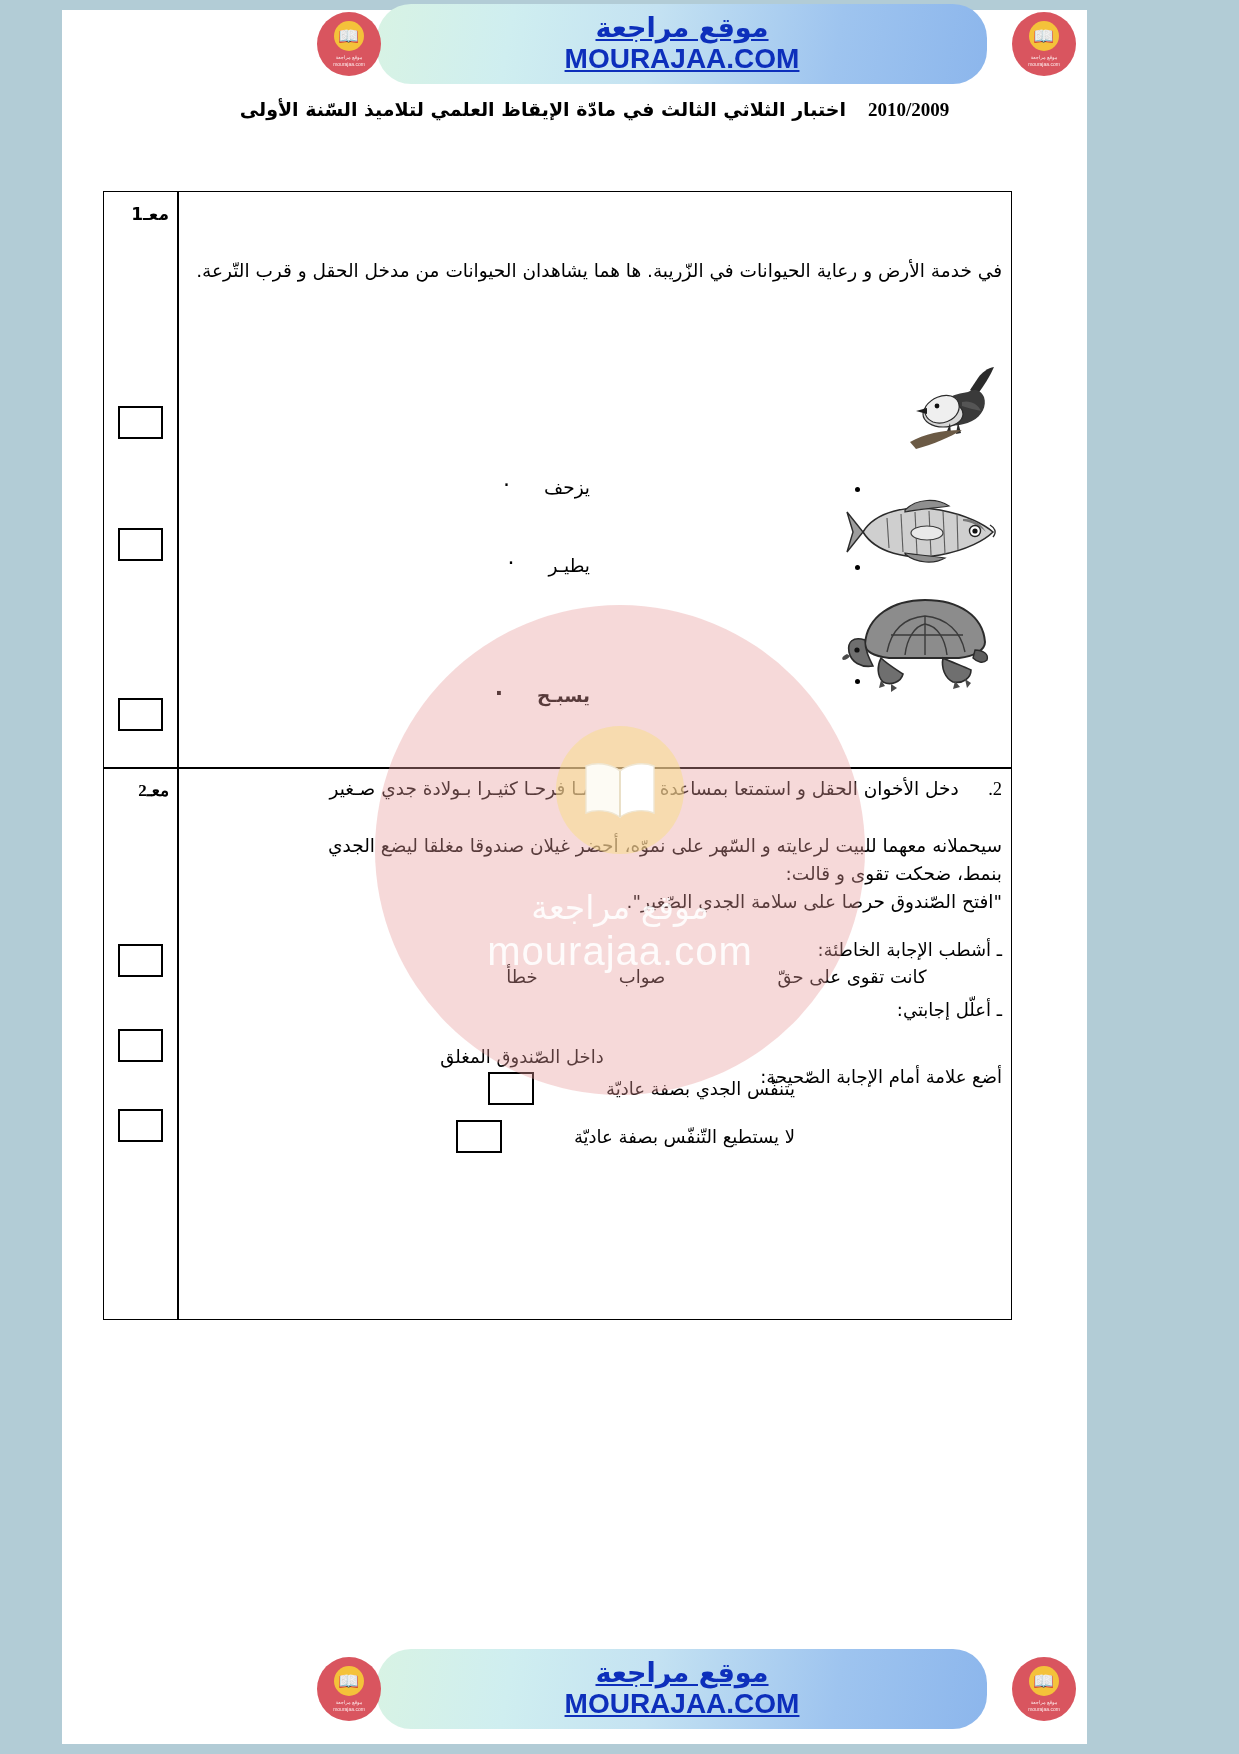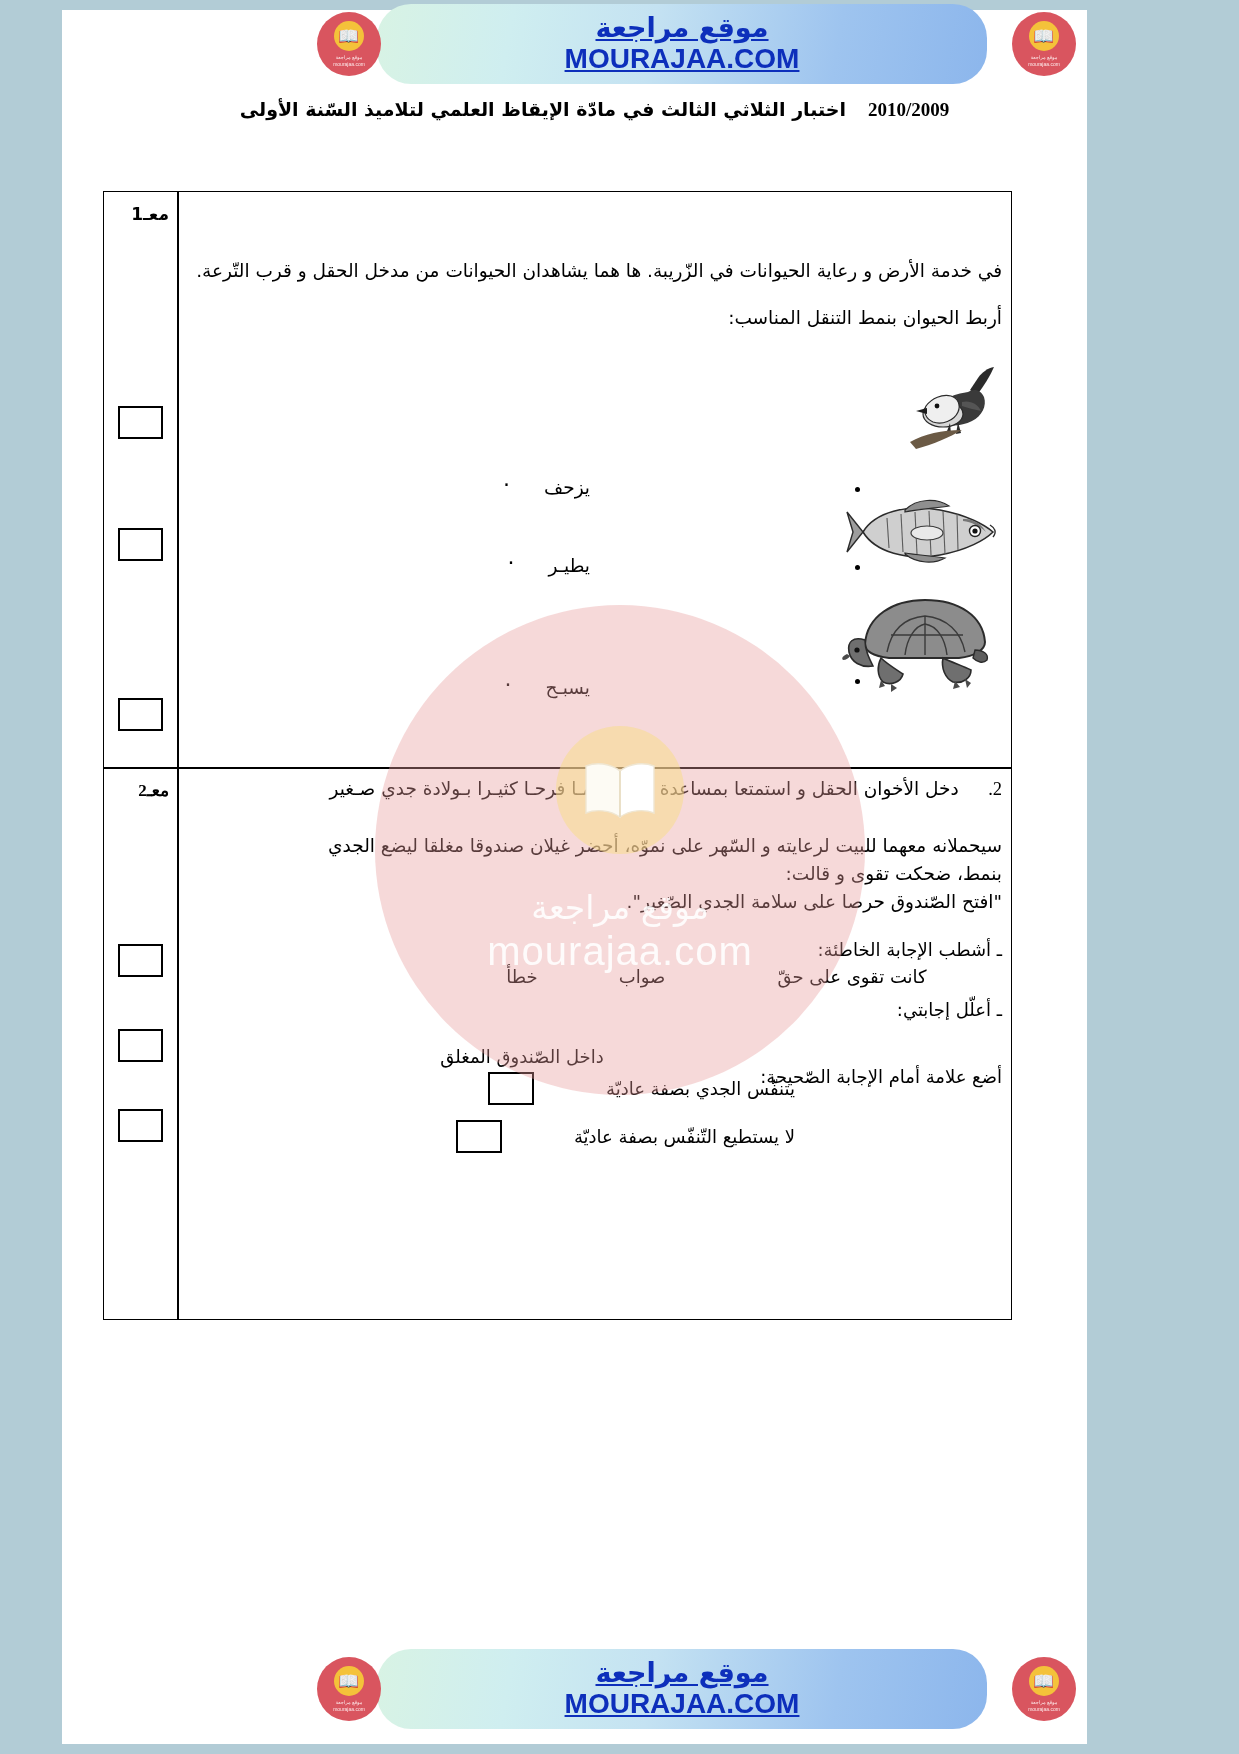--- a/index.html
+++ b/index.html
@@ -263,21 +263,21 @@
   }
   .m-word {
     position: absolute;
     font-size: 18.5px;
     direction: rtl;
     color: #000;
   }
   .m-word .dot { margin-right: 34px; font-size: 22px; vertical-align: 2px; }
   .w-crawl { top: 120px; right: 420px; }
   .w-fly   { top: 198px; right: 420px; }
-  .w-swim  { top: 320px; right: 420px; }
+  .w-swim  { top: 328px; right: 420px; font-weight: bold; }
 
   .m-dot-right {
     position: absolute;
     width: 5px; height: 5px;
     background: #000;
     border-radius: 50%;
   }
   .d-bird   { top: 135px; right: 150px; }
   .d-fish   { top: 213px; right: 150px; }
   .d-turtle { top: 327px; right: 150px; }
@@ -366,21 +366,20 @@
     <div class="score-box b1"></div>
     <div class="score-box b2"></div>
     <div class="score-box b3"></div>
     <div class="score-box b4"></div>
     <div class="score-box b5"></div>
     <div class="score-box b6"></div>
 
     <div class="q-body">
 
       <div class="q-text q1-l2">في خدمة الأرض و رعاية الحيوانات في الزّريبة.  ها هما يشاهدان الحيوانات من مدخل الحقل و قرب التّرعة.</div>
-      <div class="q-text q1-instr">أربط الحيوان بنمط التنقل المناسب:</div>
 
       <div class="match-area">
 
         <div class="m-word w-crawl">
           <span>يزحف</span><span class="dot">·</span>
         </div>
         <div class="m-word w-fly">
           <span>يطيـر</span><span class="dot">·</span>
         </div>
         <div class="m-word w-swim">

